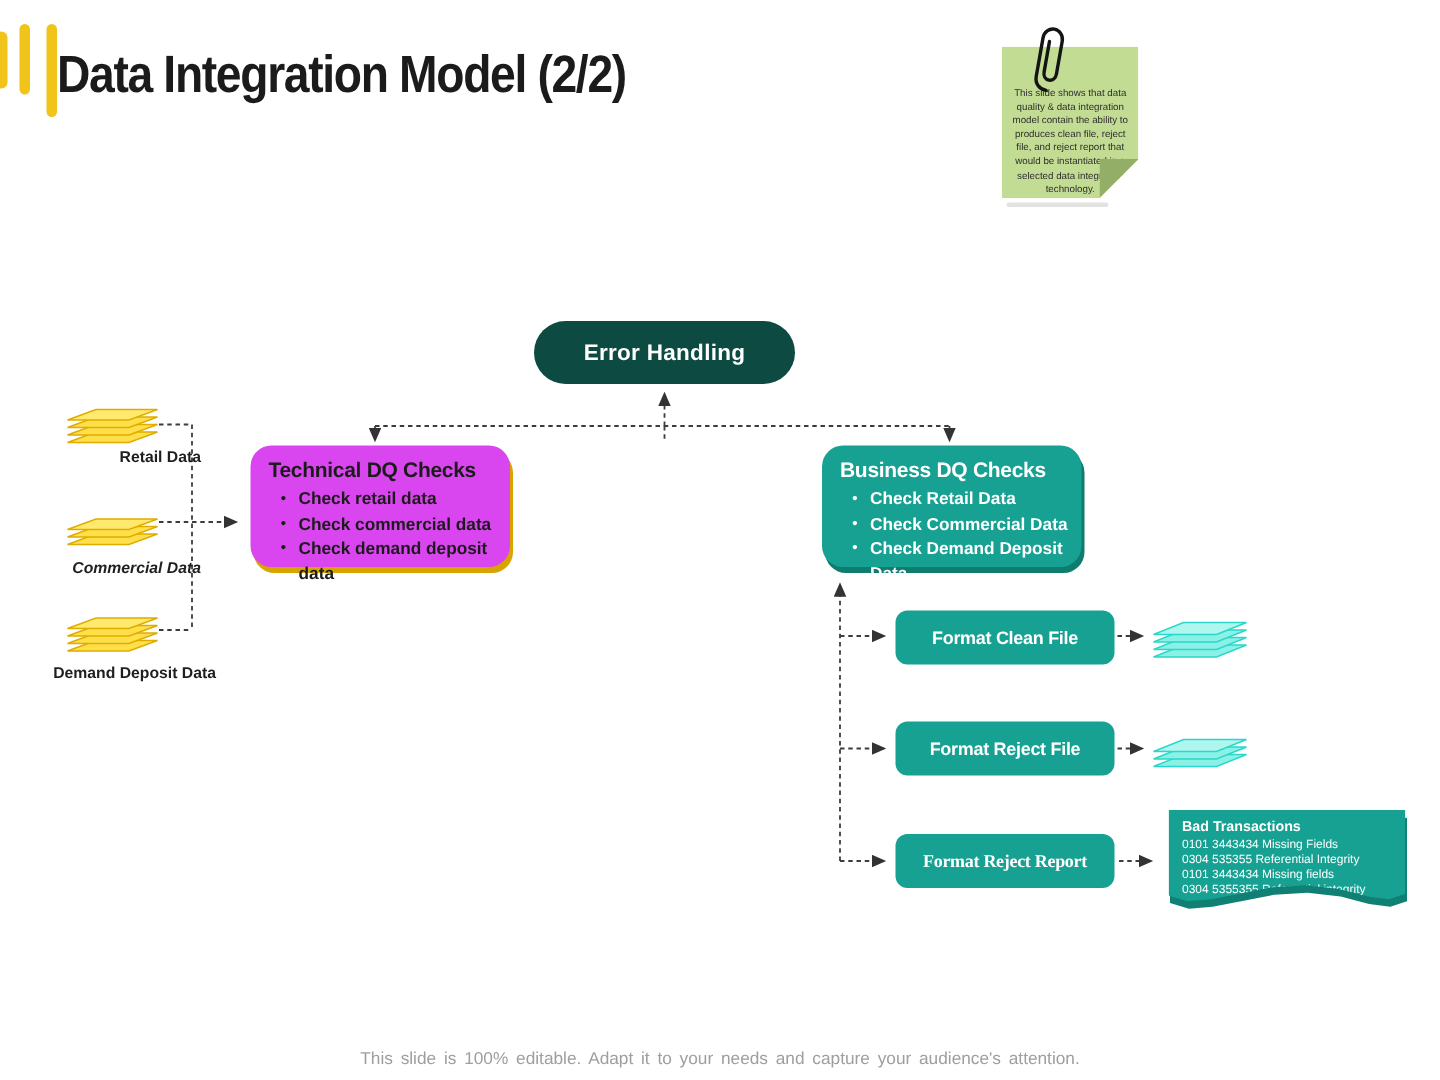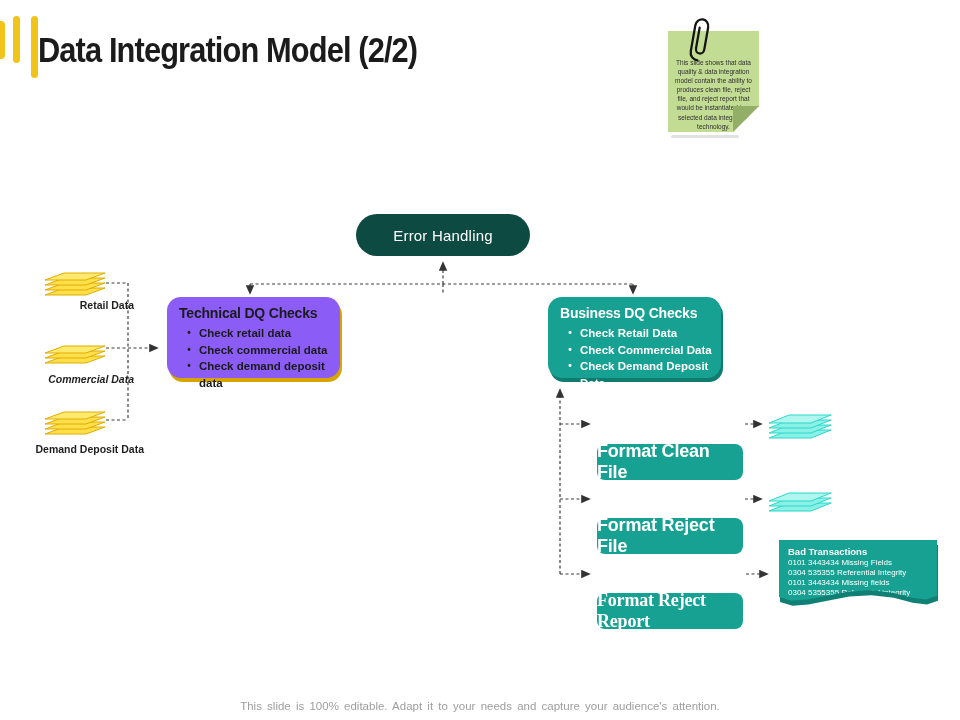--- a/index.html
+++ b/index.html
@@ -34,42 +34,42 @@
     position:absolute; left:671px; top:135px; width:68px; height:3px;
     background:#E2E2E2; border-radius:2px;
   }
   #paperclip { position:absolute; left:688px; top:16px; z-index:4; transform:rotate(10deg); }
   
   #connectors { position:absolute; left:0; top:0; z-index:1; }
   
   .node { position:absolute; z-index:2; box-sizing:border-box; }
   #error-handling-box {
     left:356px; top:214px; width:174px; height:42px; background:#0D4A41;
-    border-radius:21px; color:#fff; font-weight:normal; font-size:15px;
+    border-radius:21px; color:#fff; font-weight:bold; font-size:15px;
     display:flex; align-items:center; justify-content:center; letter-spacing:0.2px;
   }
   .dq-box { border-radius:14px; width:173px; height:81px; padding:8px 6px 0 12px; }
-  #technical-dq-box { left:167px; top:297px; background:#8b5cf6; color:#1b1b1b;
+  #technical-dq-box { left:167px; top:297px; background:#d946ef; color:#1b1b1b;
       box-shadow:2px 4px 0 #D8A400; }
   #business-dq-box  { left:548px; top:297px; background:#17A192; color:#fff;
       box-shadow:2px 4px 0 #0E7C6F; }
   .dq-title { font-size:14px; font-weight:bold; margin-bottom:4px; letter-spacing:-0.2px; }
   .dq-item  { font-size:11.5px; font-weight:bold; line-height:16.5px; display:flex; }
   .dq-item .bullet { width:20px; text-align:center; font-size:10px; flex:0 0 auto; }
   
   .stack { position:absolute; z-index:2; }
   .src-label {
     position:absolute; z-index:2; width:124px; text-align:right;
     font-size:10.5px; font-weight:bold; color:#1f1f1f; line-height:12px;
   }
   
   .format-box {
     position:absolute; z-index:2; width:146px; height:36px; background:#17A192;
-    border-radius:8px; color:#fff; font-weight:bold; font-size:18px;
-    display:flex; align-items:center; justify-content:center; letter-spacing:-0.2px;margin-top:37px;
+    border-radius:8px; color:#fff; font-weight:bold; font-size:12px;
+    display:flex; align-items:center; justify-content:center; letter-spacing:-0.2px;
   }
   #format-clean-file-box   { left:597px; top:407px; }
   #format-reject-file-box  { left:597px; top:481px; }
   #format-reject-report-box{ left:597px; top:556px;font-family:Liberation Serif, serif; }
   
   .bad-clip {
     clip-path:polygon(0 0,100% 0,100% 90%,93% 96%,84% 93%,72% 85%,58% 81%,
                       44% 83%,30% 90%,18% 96%,8% 98%,0 92%);
   }
   #bad-transactions-shadow {

